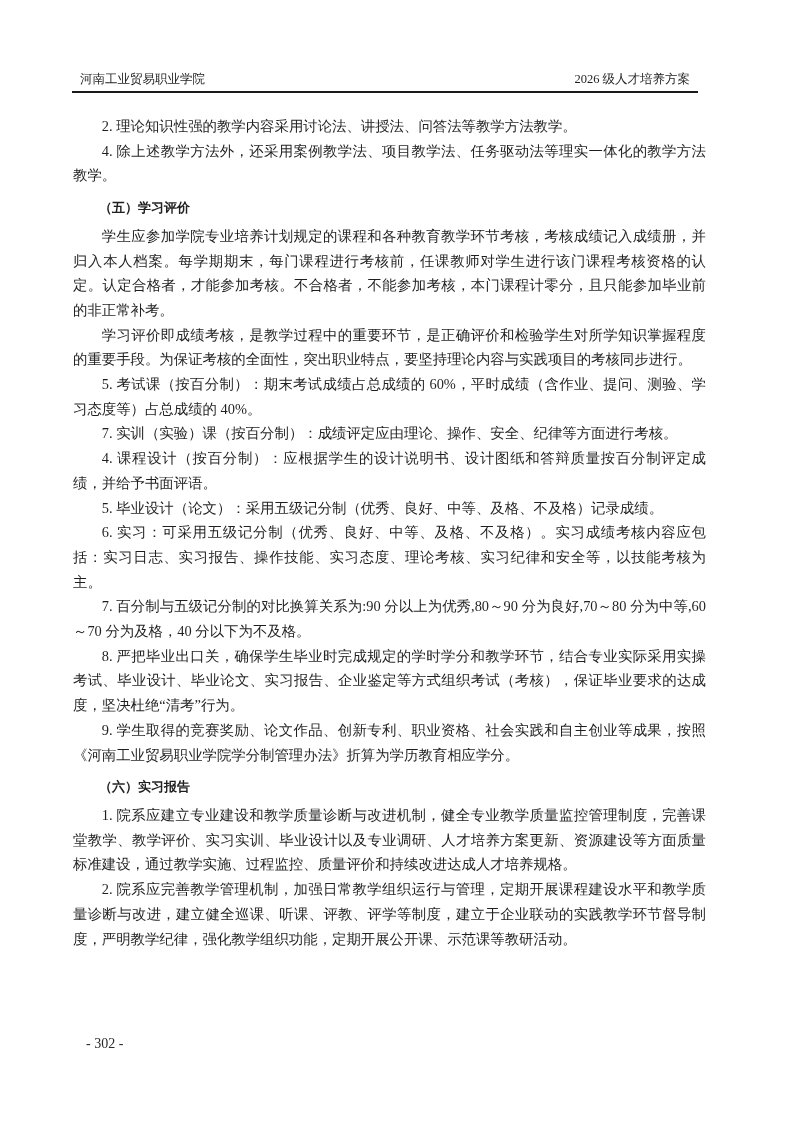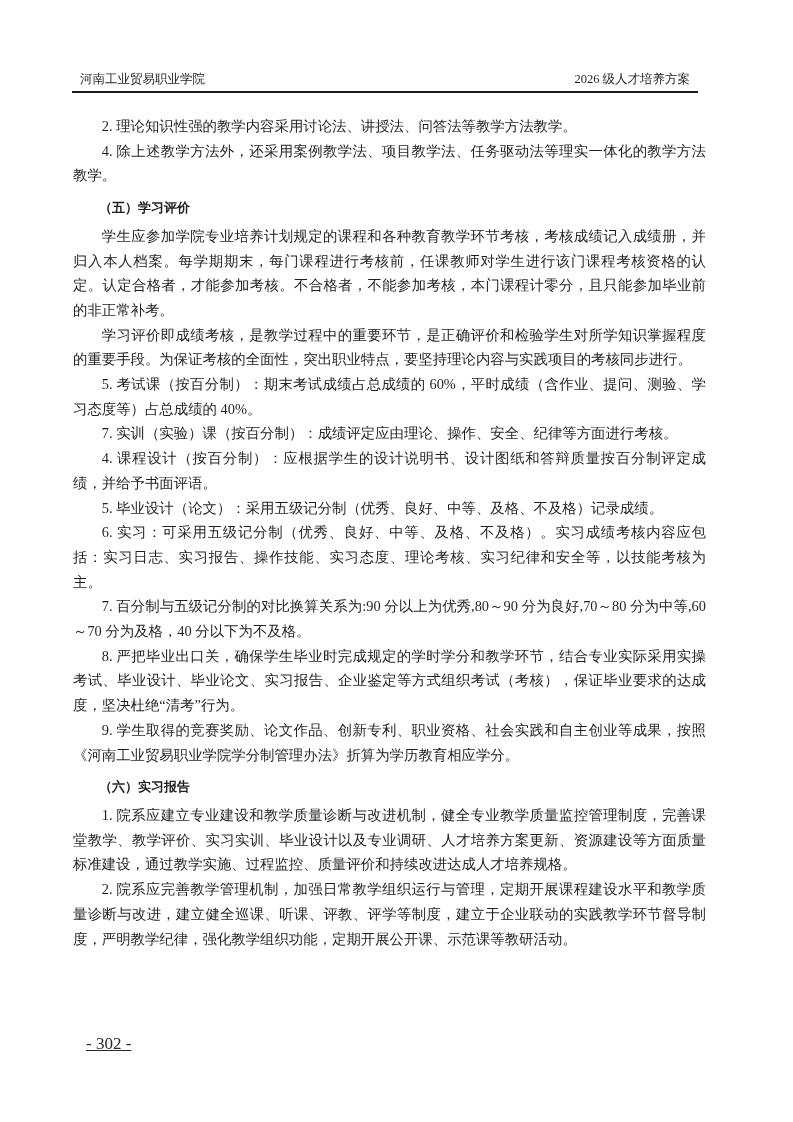--- a/index.html
+++ b/index.html
@@ -51,24 +51,23 @@
     font-family: Liberation Sans, sans-serif;
     font-weight: 700;
     font-size: 13px;
     line-height: 24.7px;
     text-align: left;
   }
   .footer {
     position: absolute;
     left: 86px;
     top: 1034px;
-    font-size: 17px;
+    font-size: 14px;
     line-height: 20px;
     color: #2a2a2a;
-    text-decoration: underline;
   }
 </style>
 </head>
 <body>
 
 <div class="page">
 
   <div class="header">
     <span>河南工业贸易职业学院</span>
     <span>2026 级人才培养方案</span>

